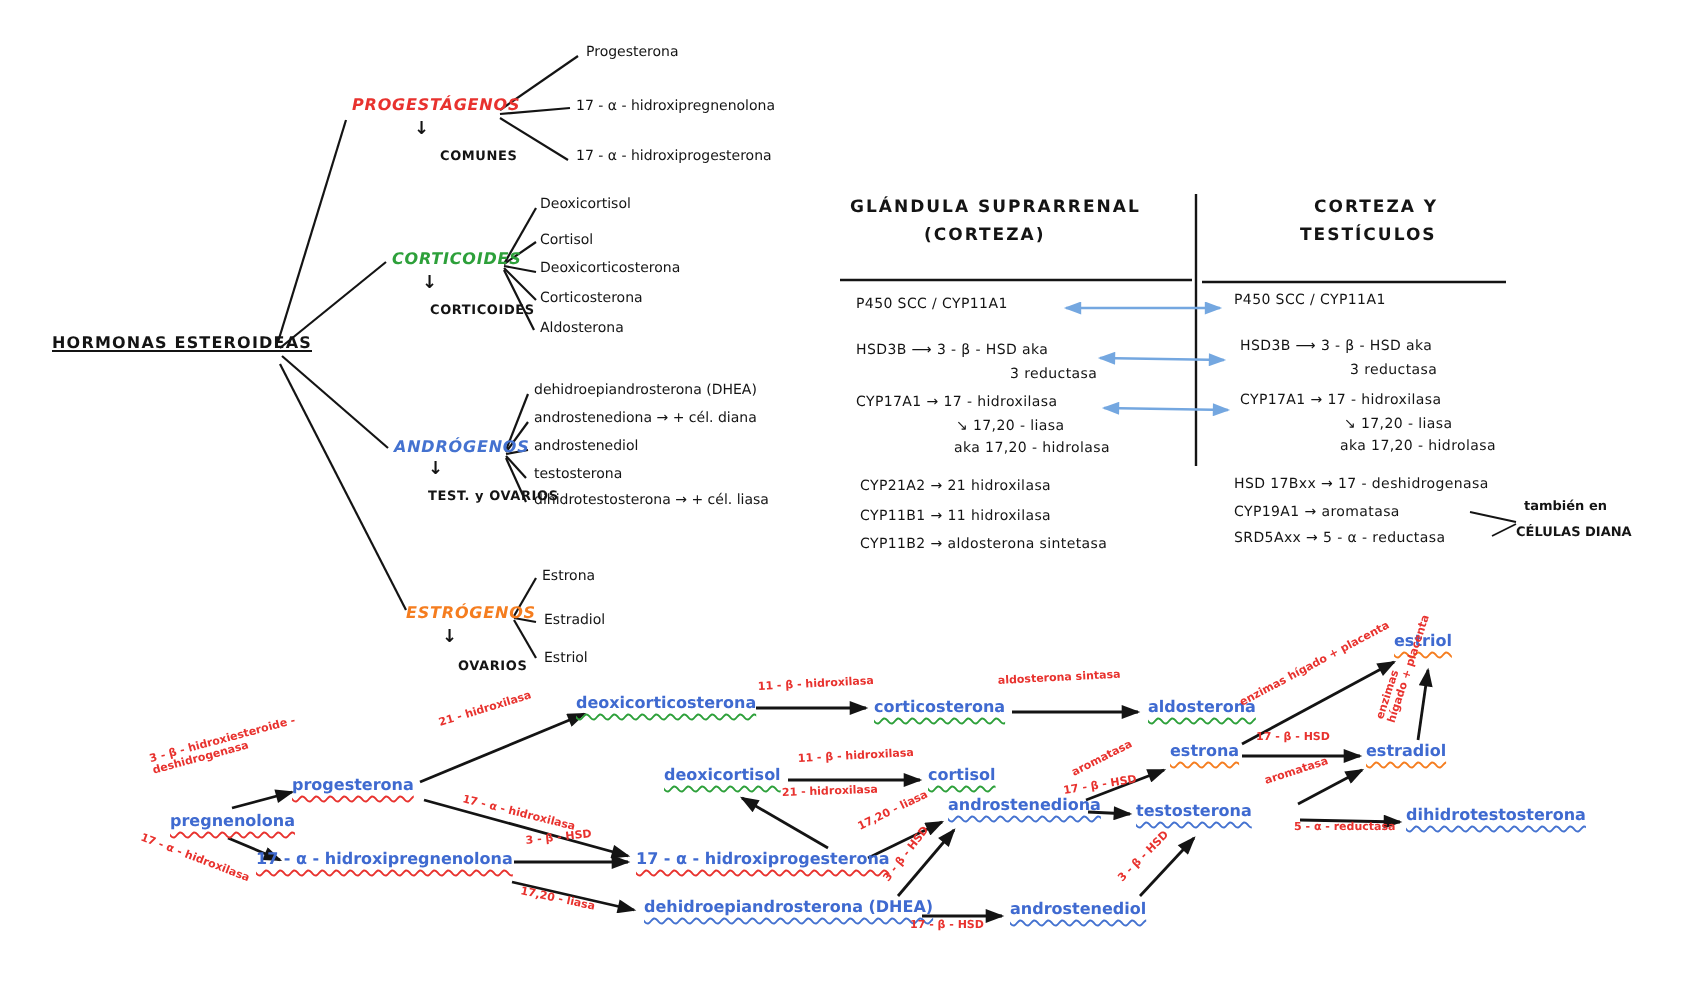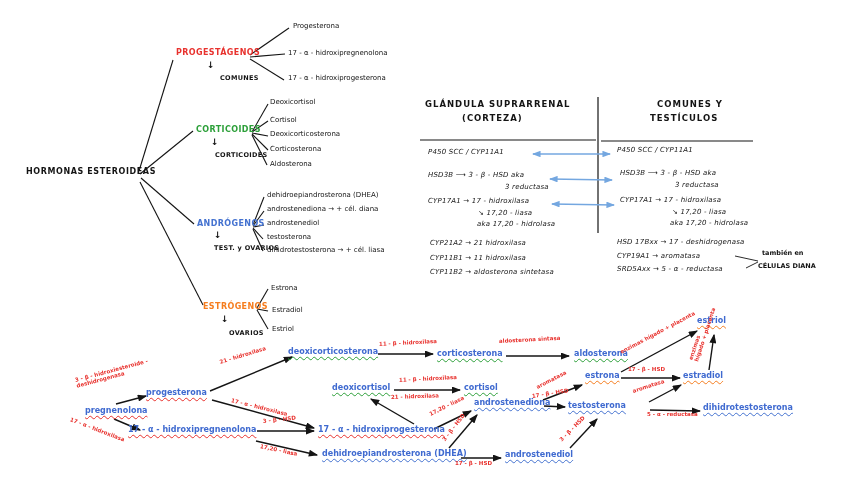--- a/index.html
+++ b/index.html
@@ -1,28 +1,28 @@
 <!DOCTYPE html>
 <html style="--progestagenos: #e8322e; --corticoides: #2da03a; --androgenos: #4472d0; --estrogenos: #f57d1f; --enzyme_label: #e8322e; --node_text: #3f6ad0; --link_arrow: #74a7e0; --ink: #141414;"><head>
 <meta charset="utf-8">
 <style>
   html,body{margin:0;padding:0;background:#fff;}
   #canvas{position:relative;width:848px;height:495px;background:#ffffff;overflow:hidden;
           font-family:"DejaVu Sans",sans-serif;color:var(--ink);}
   #lines{position:absolute;left:0;top:0;z-index:0;}
   .t{position:absolute;white-space:nowrap;z-index:2;font-size:7px;line-height:1.1;color:var(--ink);}
-  .root{font-size:8px;font-weight:bold;letter-spacing:.6px;}
-  .cat{font-size:8px;font-weight:bold;letter-spacing:.4px;}
+  .root{font-size:8px;font-weight:bold;letter-spacing:.6px;text-decoration:underline;}
+  .cat{font-size:8px;font-weight:bold;letter-spacing:.4px;font-style:italic;}
   .c-prog{color:var(--progestagenos);} .c-cort{color:var(--corticoides);}
   .c-andr{color:var(--androgenos);}   .c-estr{color:var(--estrogenos);}
   .dn{font-size:9px;font-weight:bold;}
   .sub{font-size:6.5px;font-weight:bold;letter-spacing:.3px;margin-left:20px;}
   .item{font-size:7px;}
   .hdr{font-size:8.5px;font-weight:bold;letter-spacing:1px;text-align:center;}
-  .trow{font-size:7px;letter-spacing:.2px;font-style:italic;}
+  .trow{font-size:7px;letter-spacing:.2px;}
   .note{font-size:6.5px;font-weight:bold;}
   .node{font-size:8px;font-weight:bold;color:var(--node_text);
         text-decoration:underline;text-decoration-style:wavy;
         text-decoration-thickness:1px;text-underline-offset:2px;}
   .u-red{text-decoration-color:var(--progestagenos);}
   .u-green{text-decoration-color:var(--corticoides);}
   .u-blue{text-decoration-color:var(--androgenos);}
   .u-orange{text-decoration-color:var(--estrogenos);}
   .enz{position:absolute;white-space:nowrap;z-index:2;font-size:5.5px;font-weight:bold;
        color:var(--enzyme_label);transform-origin:left center;line-height:1.05;}
@@ -143,21 +143,21 @@
 
   <span class="t cat c-estr" style="left:203px;top:303px">ESTRÓGENOS</span>
   <span class="t dn" style="left:221px;top:315px">↓</span>
   <span class="t sub" style="left:209px;top:330px">OVARIOS</span>
   <span class="t item" style="left:271px;top:285px">Estrona</span>
   <span class="t item" style="left:272px;top:307px">Estradiol</span>
   <span class="t item" style="left:272px;top:326px">Estriol</span>
 
   <span class="t hdr" style="left:425px;top:100px">GLÁNDULA SUPRARRENAL</span>
   <span class="t hdr" style="left:462px;top:114px">(CORTEZA)</span>
-  <span class="t hdr" style="left:657px;top:100px">COMUNES Y</span>
+  <span class="t hdr" style="left:657px;top:100px">CORTEZA Y</span>
   <span class="t hdr" style="left:650px;top:114px">TESTÍCULOS</span>
 
   <span class="t trow" style="left:428px;top:149px">P450 SCC / CYP11A1</span>
   <span class="t trow" style="left:428px;top:172px">HSD3B ⟶ 3 - β - HSD aka</span>
   <span class="t trow" style="left:505px;top:184px">3 reductasa</span>
   <span class="t trow" style="left:428px;top:198px">CYP17A1 → 17 - hidroxilasa</span>
   <span class="t trow" style="left:478px;top:210px">↘ 17,20 - liasa</span>
   <span class="t trow" style="left:477px;top:221px">aka 17,20 - hidrolasa</span>
   <span class="t trow" style="left:430px;top:240px">CYP21A2 → 21 hidroxilasa</span>
   <span class="t trow" style="left:430px;top:255px">CYP11B1 → 11 hidroxilasa</span>

